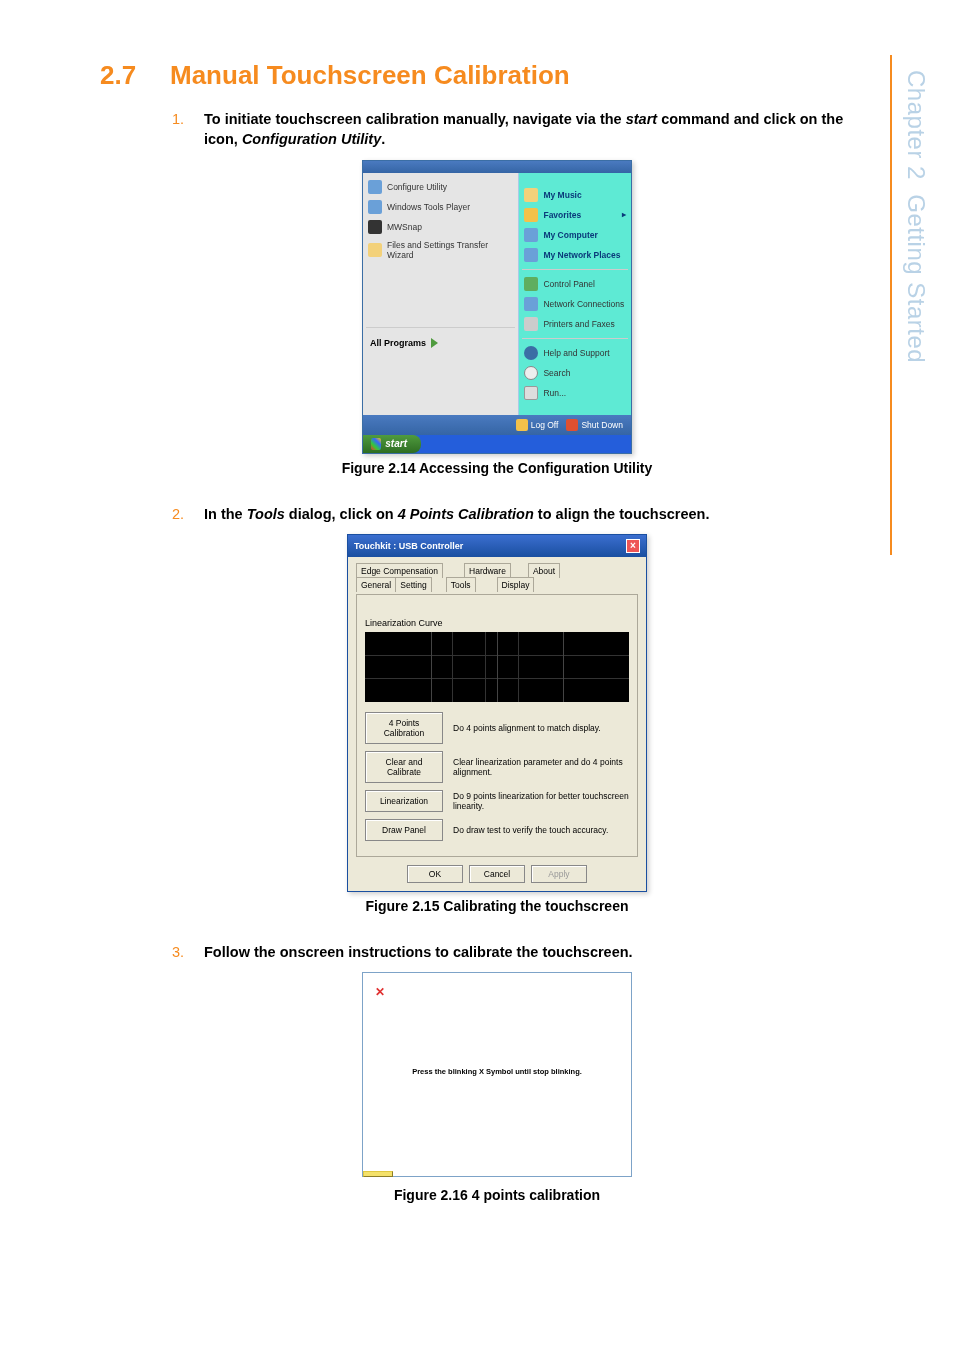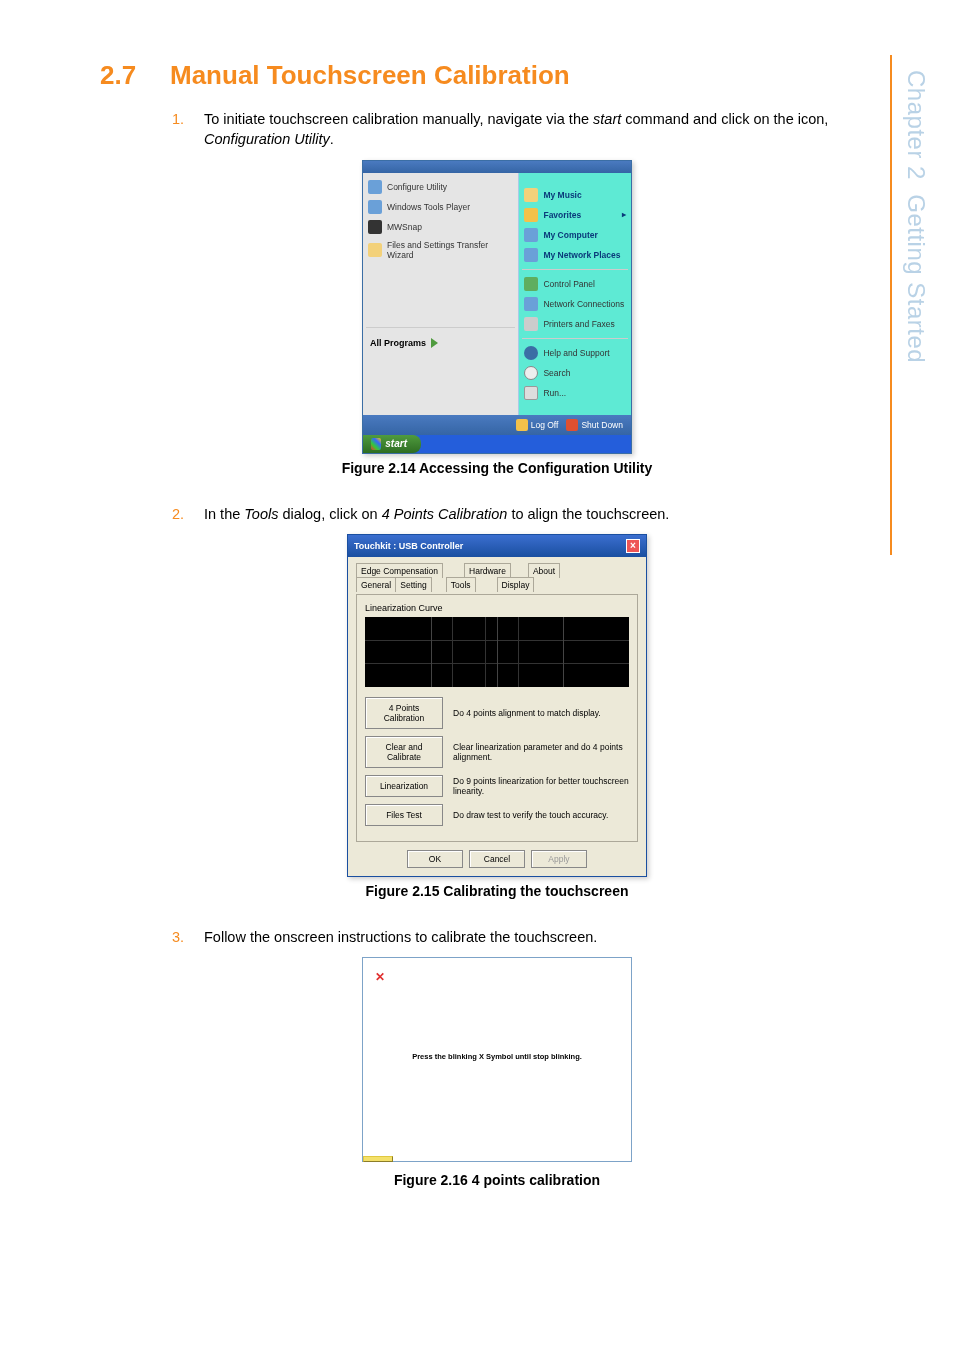--- a/index.html
+++ b/index.html
@@ -56,21 +56,21 @@
     font-size: 14.5px;
     line-height: 1.4;
     margin-left: 72px;
     max-width: 680px;
   }
   .step-num {
     color: #f68b1f;
     width: 32px;
     flex: 0 0 32px;
   }
-  .step-text { flex: 1; }
+  .step-text { flex: 1; font-weight: bold; }
   .figure-wrap {
     text-align: center;
     margin: 10px 0 28px 0;
   }
   .caption {
     font-size: 14px;
     font-weight: bold;
     margin-top: 6px;
     text-align: center;
   }
@@ -172,21 +172,21 @@
   .tk-tabs { display:flex; flex-wrap:wrap; font-size:8.5px; margin-bottom:2px; }
   .tk-tabs span {
     padding:2px 4px; border:1px solid #aca899; background:#ece9d8;
     border-bottom:none; margin-right:-1px; position:relative;
   }
   .tk-tabs .row2 { margin-top:-1px; }
   .tk-tabs .active { background:#ece9d8; z-index:2; }
   .tk-panel {
     border:1px solid #aca899; padding:8px; background:#ece9d8;
   }
-  .tk-section { font-size:9px; margin-bottom:4px; }
+  .tk-section { font-size:9px; margin-bottom:4px;margin-top:15px; }
   .tk-grid {
     width:100%; height:70px; background:#000; margin-bottom:10px; position:relative;
   }
   .tk-grid::before, .tk-grid::after {
     content:""; position:absolute; background:#333;
   }
   .tk-grid::before { left:33%; top:0; bottom:0; width:1px; box-shadow: 33px 0 #333, 66px 0 #333; }
   .tk-grid-lines { position:absolute; inset:0; }
   .tk-grid-lines::before, .tk-grid-lines::after { content:"";position:absolute;left:0;right:0;height:1px;background:#333; }
   .tk-grid-lines::before { top:33%; }
@@ -381,21 +381,21 @@
           </div>
           <div class="tk-row">
             <div class="tk-btn">Clear and Calibrate</div>
             <div class="tk-desc">Clear linearization parameter and do 4 points alignment.</div>
           </div>
           <div class="tk-row">
             <div class="tk-btn">Linearization</div>
             <div class="tk-desc">Do 9 points linearization for better touchscreen linearity.</div>
           </div>
           <div class="tk-row">
-            <div class="tk-btn">Files Test</div>
+            <div class="tk-btn">Draw Panel</div>
             <div class="tk-desc">Do draw test to verify the touch accuracy.</div>
           </div>
         </div>
         <div class="tk-bottom">
           <div class="tk-btn">OK</div>
           <div class="tk-btn">Cancel</div>
           <div class="tk-btn disabled">Apply</div>
         </div>
       </div>
     </div>

